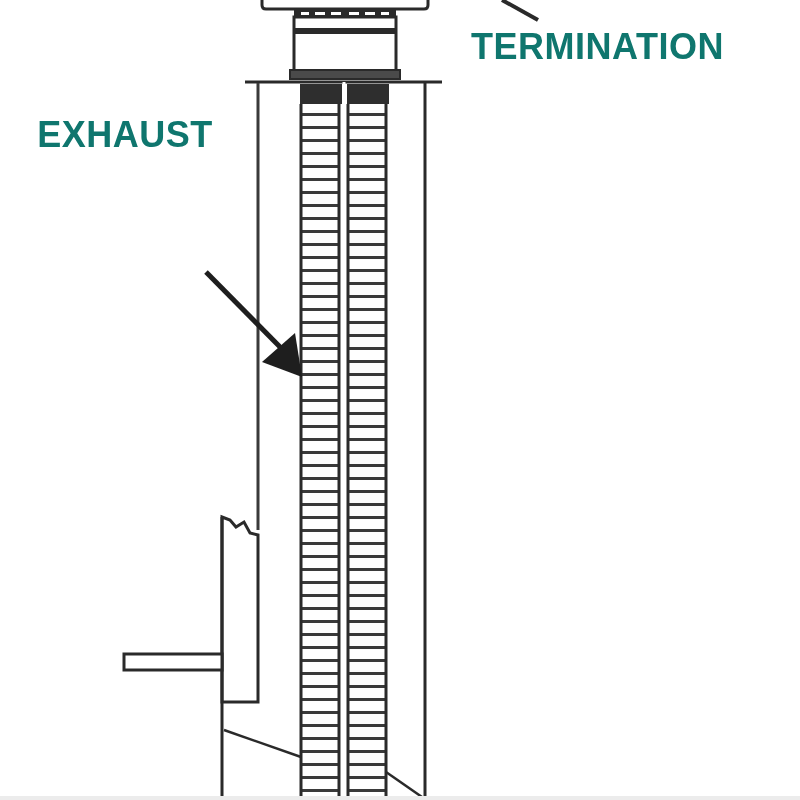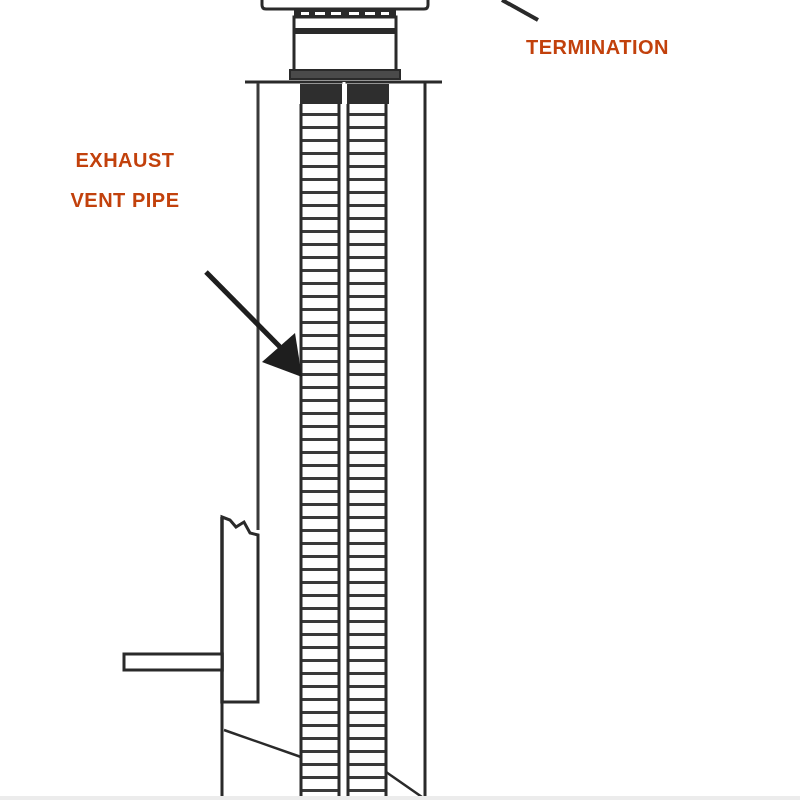--- a/index.html
+++ b/index.html
@@ -1,20 +1,20 @@
 <!DOCTYPE html>
 <html><head>
   <meta charset="utf-8">
   <style>
     html, body { margin: 0; padding: 0; background: #ffffff; }
     body { width: 800px; height: 800px; position: relative; overflow: hidden; font-family: "Liberation Sans", sans-serif; }
     svg.diagram { position: absolute; left: 0; top: 0; width: 800px; height: 800px; }
-    .label { position: absolute; font-family: "Liberation Sans", sans-serif; font-weight: bold; color: #c2410c; text-align: center; line-height: 40px; font-size: 20px; letter-spacing: 0.5px; }
+    .label { position: absolute; font-family: "Liberation Sans", sans-serif; font-weight: bold; color: #0f766e; text-align: center; line-height: 40px; font-size: 36px; letter-spacing: 0.5px; }
     .label-termination { left: 470px; top: 27px; width: 255px; }
-    .label-exhaust { left: 25px; top: 140px; width: 200px; }
+    .label-exhaust { left: 25px; top: 115px; width: 200px; }
     .bottom-strip { position: absolute; left: 0; top: 796px; width: 800px; height: 4px; background: #ececec; }
   </style>
 </head>
 <body>
 
 <svg class="diagram" viewBox="0 0 800 800" xmlns="http://www.w3.org/2000/svg">
   <defs>
     <pattern id="corrugation" x="0" y="0" width="40" height="13" patternUnits="userSpaceOnUse">
       <rect x="0" y="0" width="40" height="13" fill="#ffffff"></rect>
       <rect x="0" y="9" width="40" height="3" fill="#3a3a3a"></rect>
@@ -80,16 +80,15 @@
     <polygon points="302,377 262,362 295,333" fill="#1e1e1e"></polygon>
   </g>
 </svg>
 
 <div class="label label-termination">
   <div>TERMINATION</div>
 </div>
 
 <div class="label label-exhaust">
   <div>EXHAUST</div>
-  <div>VENT PIPE</div>
 </div>
 
 <div class="bottom-strip"></div>
 
 </body></html>

